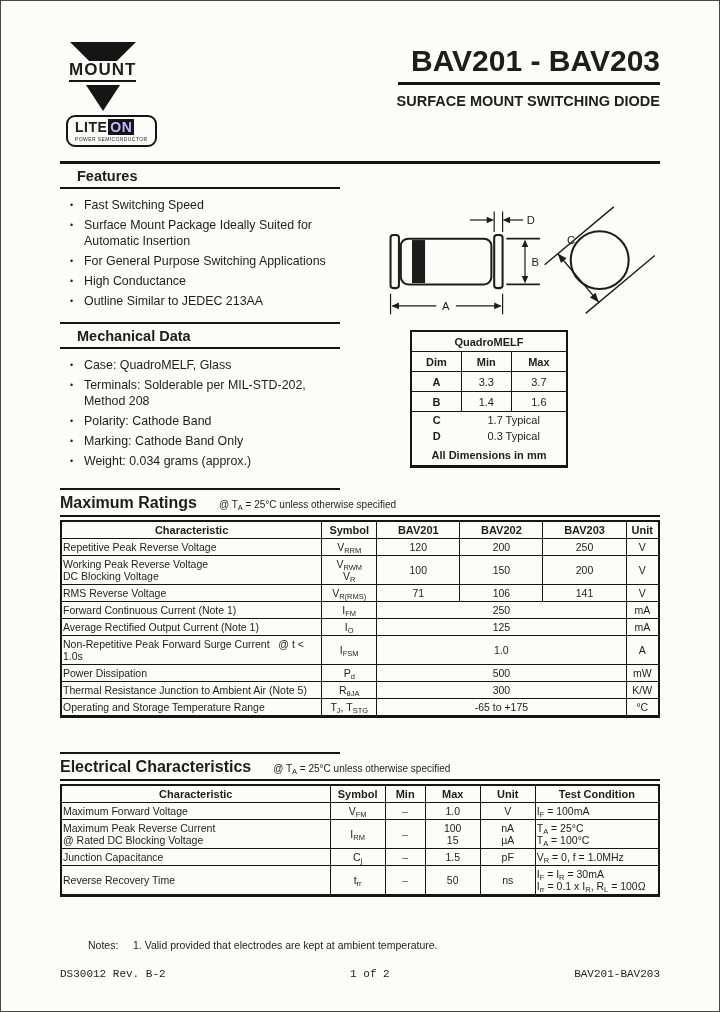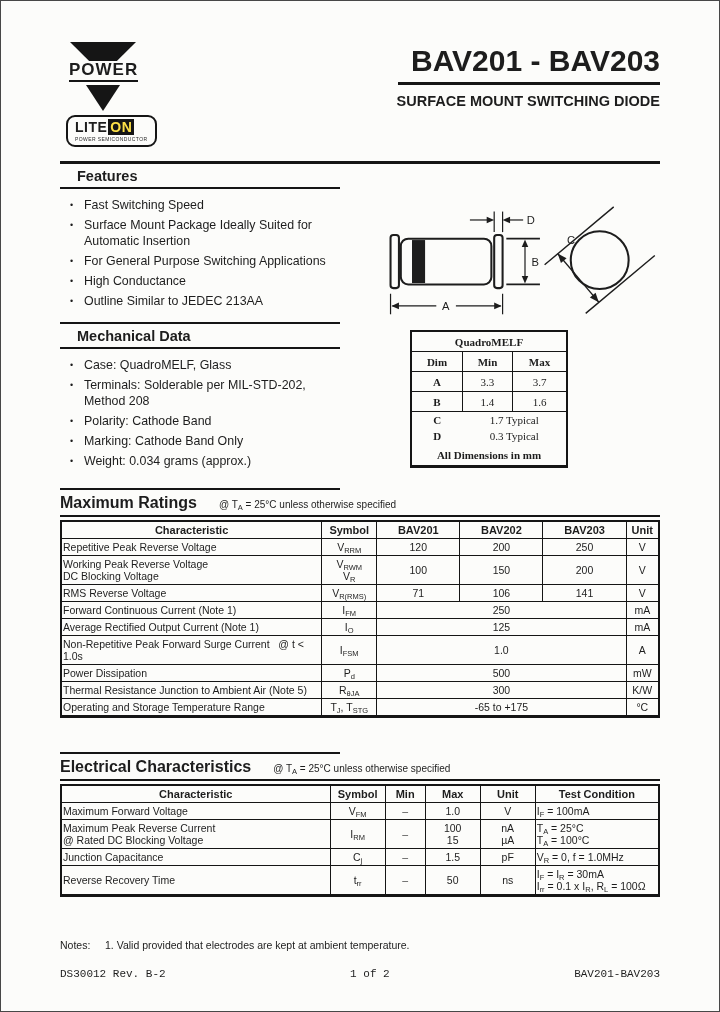--- a/index.html
+++ b/index.html
@@ -11,21 +11,21 @@
   .header{display:flex;justify-content:space-between;align-items:flex-start;padding-top:42px;}
   .logo-stack{width:160px;}
   .tri1{width:66px;height:19px;background:#151515;margin-left:10px;
         clip-path:polygon(0 0,100% 0,71% 100%,29% 100%);}
   .brand-word{font-weight:bold;font-size:17px;letter-spacing:1px;width:fit-content;margin-left:9px;
         border-bottom:2px solid #151515;line-height:18px;padding-bottom:1px;}
   .tri2{width:34px;height:26px;background:#151515;margin:3px 0 4px 26px;
         clip-path:polygon(0 0,100% 0,50% 100%);}
   .liteon-box{border:2.5px solid #151515;border-radius:9px;padding:3px 7px 3px;width:fit-content;margin-left:6px;}
   .liteon-word{font-weight:bold;font-size:14px;letter-spacing:.5px;line-height:15px;}
-  .liteon-on{background:#151515;color:#fde047;padding:0 2px;margin-left:1px;}
+  .liteon-on{background:#151515;color:#c4b5fd;padding:0 2px;margin-left:1px;}
   .liteon-sub{font-size:5px;letter-spacing:.4px;color:#2b2b2b;margin-top:1px;white-space:nowrap;}
   .title-block{text-align:right;padding-top:4px;}
   .doc-title{font-size:30px;font-weight:bold;line-height:30px;letter-spacing:0;}
   .title-rule{height:3px;background:#151515;width:262px;margin:6px 0 8px auto;}
   .doc-subtitle{font-size:14.5px;font-weight:bold;}
   .header-rule{height:3px;background:#151515;margin-top:14px;}
   
   .two-col{display:flex;}
   .left-col{width:322px;flex:none;}
   .right-col{flex:1;}
@@ -41,48 +41,48 @@
   .blt{flex:none;width:14px;margin-left:10px;font-size:9px;line-height:15px;}
   .blt-txt{width:250px;}
   .mt{margin-top:13px;}
   
   .pkg{display:block;margin:40px 0 0 2px;}
   .pkg text{font-size:12px;fill:#1d1d1d;}
   
   table{border-collapse:collapse;}
   .dims{width:158px;margin:10px 0 0 28px;border:2px solid #151515;border-bottom-width:3px;
         font-size:11px;}
-  .dims th,.dims td{border:1px solid #151515;text-align:center;padding:2px 3px;height:15px;font-family:Liberation Serif, serif;}
+  .dims th,.dims td{border:1px solid #151515;text-align:center;padding:2px 3px;height:15px;}
   .dims .dims-title{font-weight:bold;}
   .dims tr.open td{border:0;padding:1.5px 3px;height:13px;}
   .dims .dims-foot{border:0;font-weight:bold;padding:3px 2px;}
   .dims .dimcol{font-weight:bold;}
   
   .big{width:100%;border:2px solid #151515;border-bottom-width:3px;font-size:10.5px;margin-top:3px;}
   .big th{font-size:11px;font-weight:bold;}
   .big th,.big td{border:1px solid #151515;text-align:center;padding:2px 5px;line-height:12px;height:12px;}
   .big td.l{text-align:left;padding-left:1px;}
   .big td.min{color:#4a4a4a;}
   sub{font-size:7.5px;line-height:0;vertical-align:-2px;}
   
   .notes{display:flex;margin-top:42px;font-size:10.5px;}
-  .notes-label{width:45px;flex:none;}
+  .notes-label{width:45px;flex:none;margin-left:28px;}
   .footer{position:absolute;left:0;right:0;bottom:32px;padding:0 60px;display:flex;
           justify-content:space-between;font-size:11px;font-family:Liberation Mono, monospace;}
 </style>
 </head>
 <body>
 
 <div class="page">
   <div class="content">
 
     <div class="header">
       <div class="logo-stack">
         <div class="tri1"></div>
-        <div class="brand-word">POWER</div>
+        <div class="brand-word">MOUNT</div>
         <div class="tri2"></div>
         <div class="liteon-box">
           <div class="liteon-word"><span>LITE</span><span class="liteon-on">ON</span></div>
           <div class="liteon-sub">POWER SEMICONDUCTOR</div>
         </div>
       </div>
       <div class="title-block">
         <div class="doc-title">BAV201 - BAV203</div>
         <div class="title-rule"></div>
         <div class="doc-subtitle">SURFACE MOUNT SWITCHING DIODE</div>

